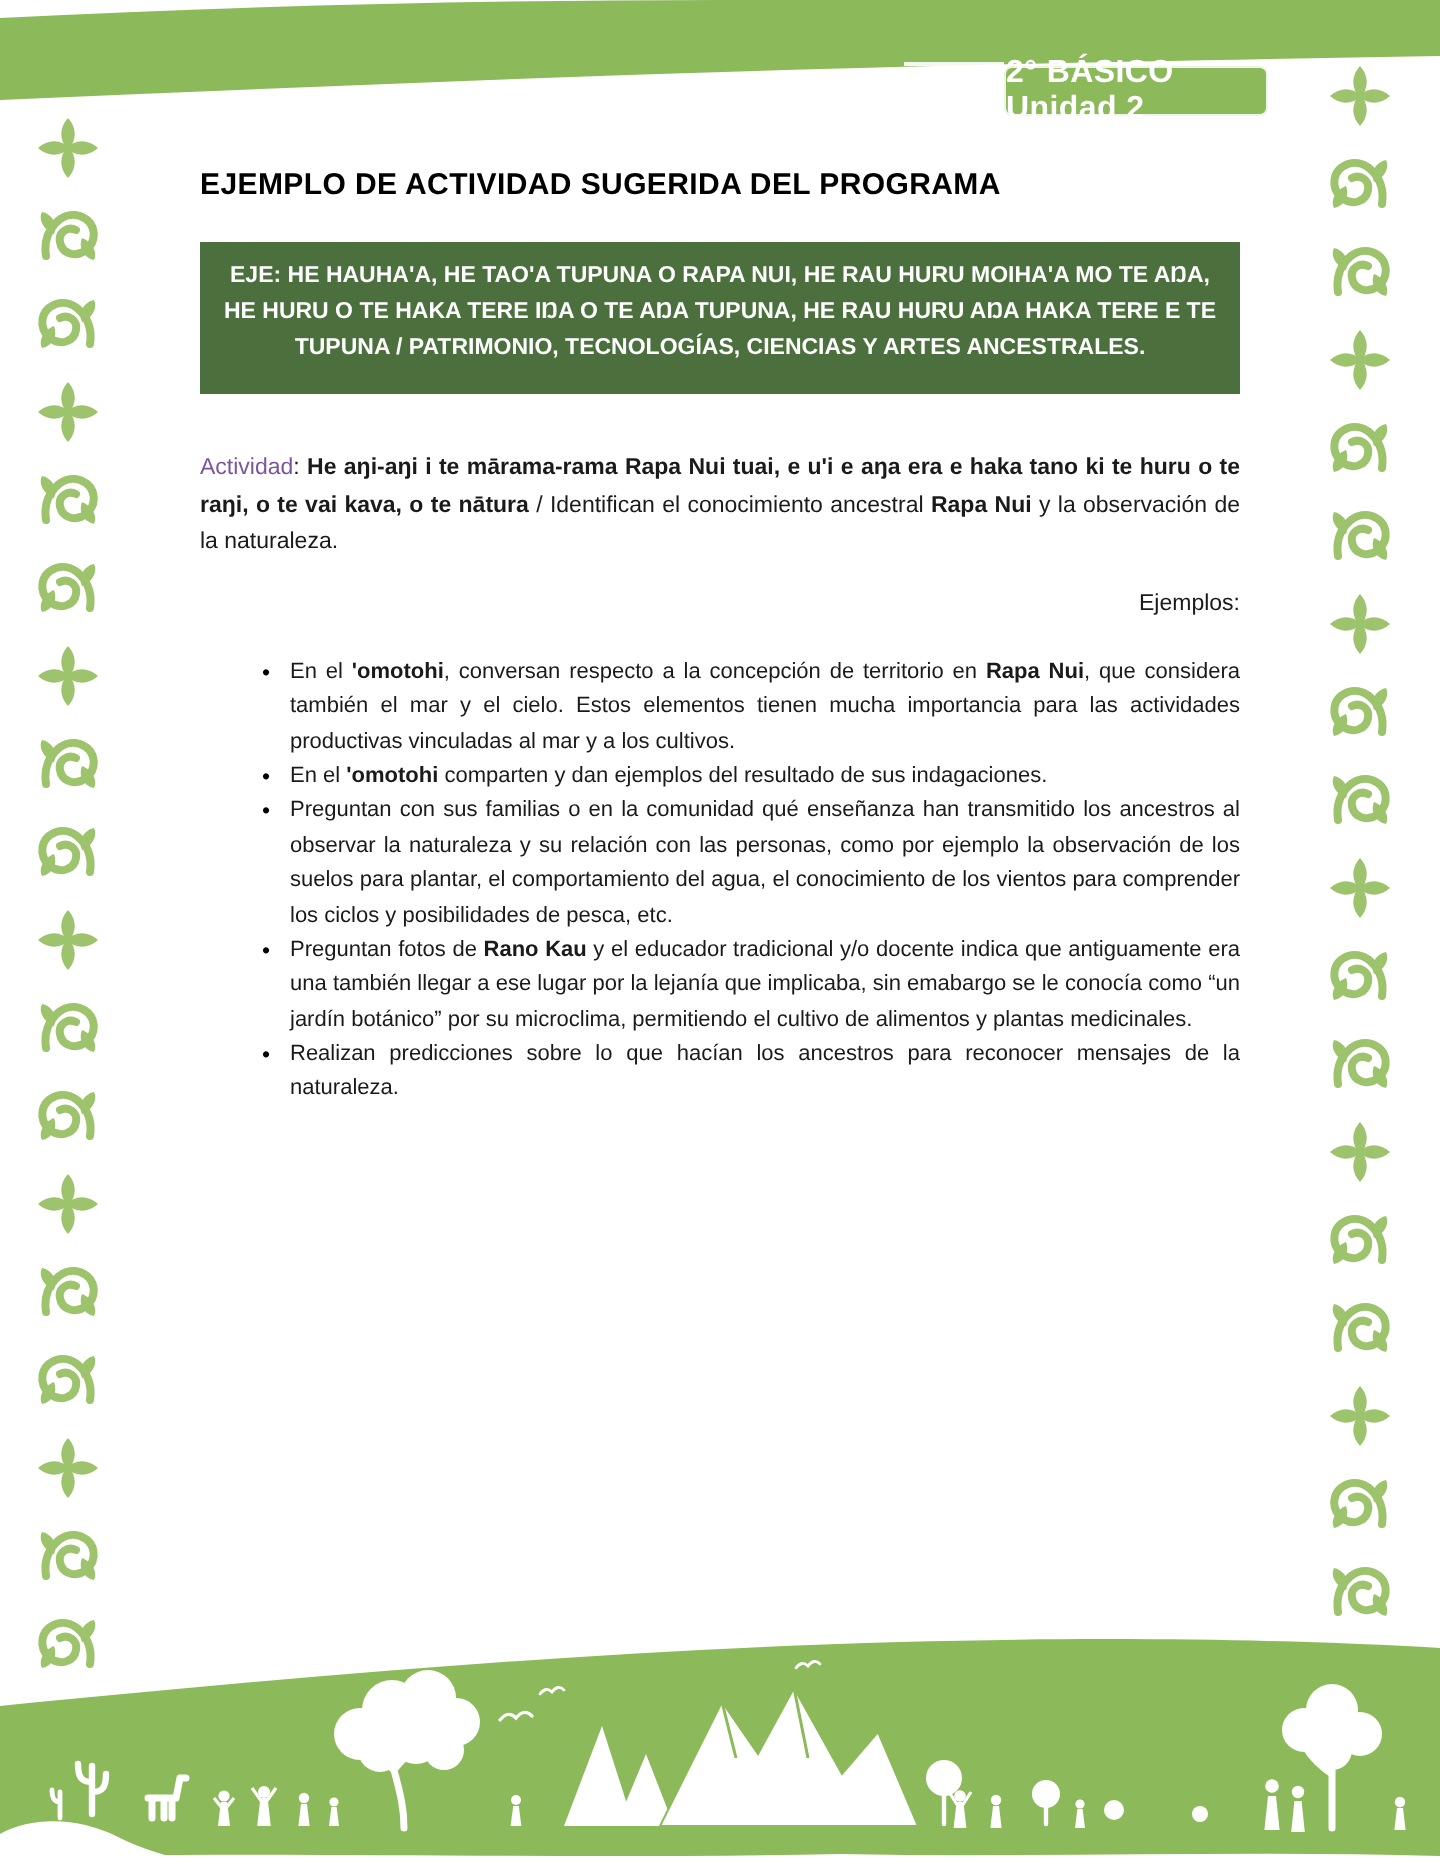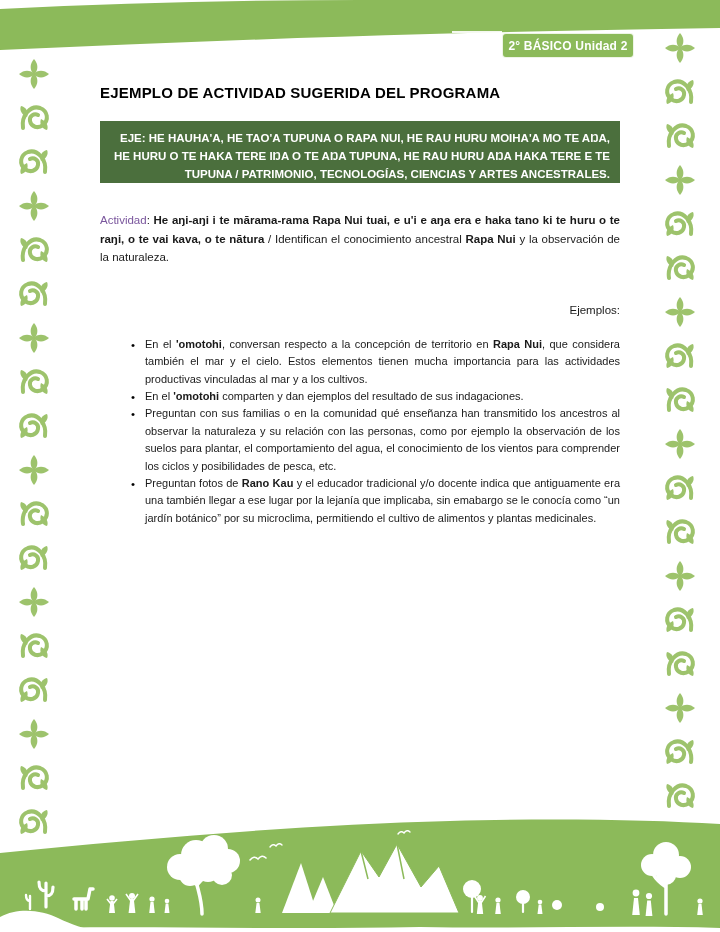--- a/index.html
+++ b/index.html
@@ -16,42 +16,42 @@
     font-family:"Liberation Sans",sans-serif;color:var(--text-black);
   }
   .abs{position:absolute;}
   
   .band-svg{left:0;top:0;width:720px;height:56px;}
   .badge{
     left:502px;top:33px;width:132px;height:25px;
     background:var(--band-green);
     border:1.5px solid rgba(255,255,255,.85);
     border-radius:4px;
-    color:#ffffff;font-size:12px;font-weight:bold;
+    color:#ffffff;font-size:16px;font-weight:bold;
     display:flex;align-items:center;justify-content:center;
     letter-spacing:.2px;
   }
   .band-line{left:452px;top:31px;width:50px;height:2px;background:#ffffff;opacity:.9;}
   
   .strip{width:32px;height:792px;}
   .strip-left{left:18px;top:56px;}
   .strip-right{left:664px;top:30px;}
   
   .content{left:100px;top:84px;width:520px;}
   .doc-title{
     text-align:left;font-weight:bold;font-size:15px;letter-spacing:.2px;
     margin-bottom:20px;color:#000;
   }
   .eje-box{
     background:var(--eje-green);color:#ffffff;font-weight:bold;
-    font-size:11.5px;line-height:1.55;padding:9px 10px 0 10px;
-    margin-bottom:28px;text-align:right;
+    font-size:11.5px;line-height:1.55;padding:9px 10px 14px 10px;
+    margin-bottom:28px;text-align:center;
   }
   .para{font-size:11.5px;line-height:1.58;text-align:justify;}
-  .activity-para{margin-bottom:38px;}
+  .activity-para{margin-bottom:16px;}
   .accent{color:var(--accent-purple);}
   .examples-heading{font-size:11.5px;margin-bottom:20px;text-align:right;}
   ul.examples{list-style:none;padding-left:45px;}
   ul.examples li{
     position:relative;font-size:11px;line-height:1.58;text-align:justify;
   }
   ul.examples li::before{
     content:"\2022";position:absolute;left:-14px;top:0;font-size:11.5px;color:#000;
   }
   
@@ -121,20 +121,21 @@
 
     <p class="para activity-para"><span class="accent">Actividad</span><span>: </span><span style="font-weight: bold;">He aŋi-aŋi i te mārama-rama Rapa Nui tuai, e u'i e aŋa era e haka tano ki te huru o te raŋi, o te vai kava, o te nātura</span><span> / Identifican el conocimiento ancestral </span><span style="font-weight: bold;">Rapa Nui</span><span> y la observación de la naturaleza.</span></p>
 
     <p class="examples-heading">Ejemplos:</p>
 
     <ul class="examples">
       <li><span>En el </span><span style="font-weight: bold;">'omotohi</span><span>, conversan respecto a la concepción de territorio en </span><span style="font-weight: bold;">Rapa Nui</span><span>, que considera también el mar y el cielo. Estos elementos tienen mucha importancia para las actividades productivas vinculadas al mar y a los cultivos.</span></li>
       <li><span>En el </span><span style="font-weight: bold;">'omotohi</span><span> comparten y dan ejemplos del resultado de sus indagaciones.</span></li>
       <li><span>Preguntan con sus familias o en la comunidad qué enseñanza han transmitido los ancestros al observar la naturaleza y su relación con las personas, como por ejemplo la observación de los suelos para plantar, el comportamiento del agua, el conocimiento de los vientos para comprender los ciclos y posibilidades de pesca, etc.</span></li>
       <li><span>Preguntan fotos de </span><span style="font-weight: bold;">Rano Kau</span><span> y el educador tradicional y/o docente indica que antiguamente era una también llegar a ese lugar por la lejanía que implicaba, sin emabargo se le conocía como “un jardín botánico” por su microclima, permitiendo el cultivo de alimentos y plantas medicinales.</span></li>
+      <li><span>Realizan predicciones sobre lo que hacían los ancestros para reconocer mensajes de la naturaleza.</span></li>
     </ul>
   </div>
 
   <svg class="abs footer-svg" viewBox="0 0 720 115" preserveAspectRatio="none">
     <path fill="var(--band-green)" d="M0,36 C140,22 300,8 450,4 C560,1 650,3 720,7 L720,115 L0,115 Z"></path>
     <g fill="#ffffff" stroke="none">
 
       <path d="M0,115 L0,100 C18,90 42,93 58,101 C72,108 84,111 98,115 Z"></path>
 
       <circle cx="180" cy="50" r="13"></circle>

